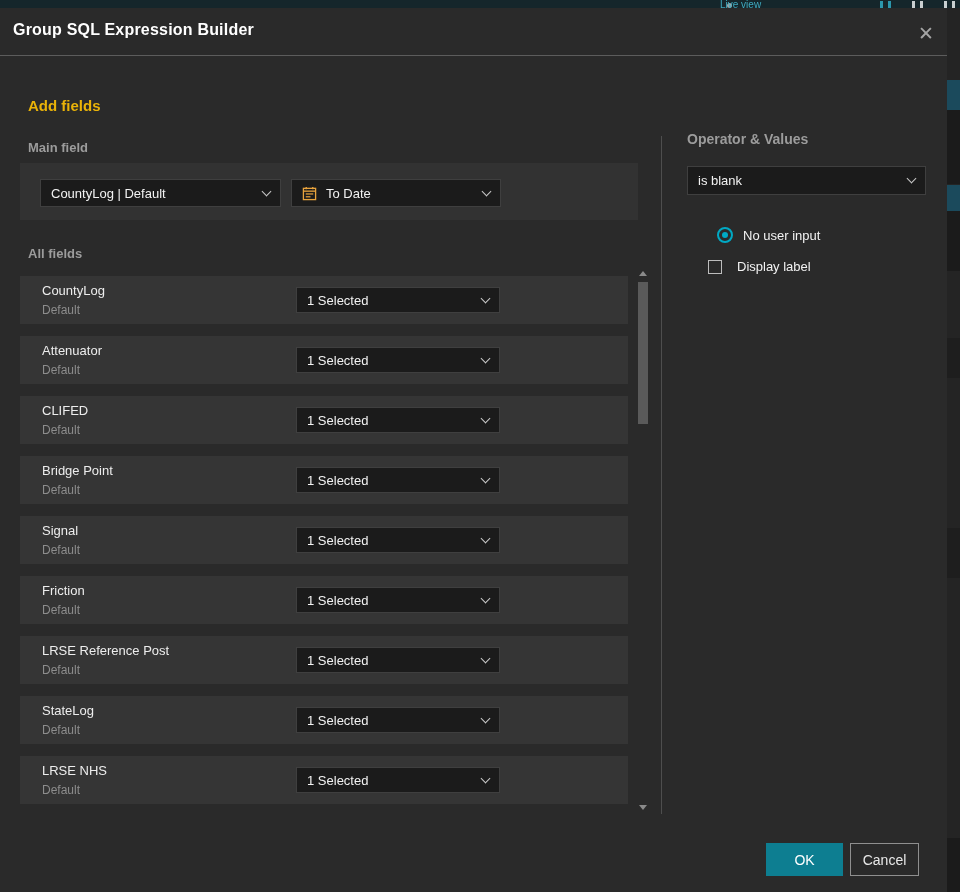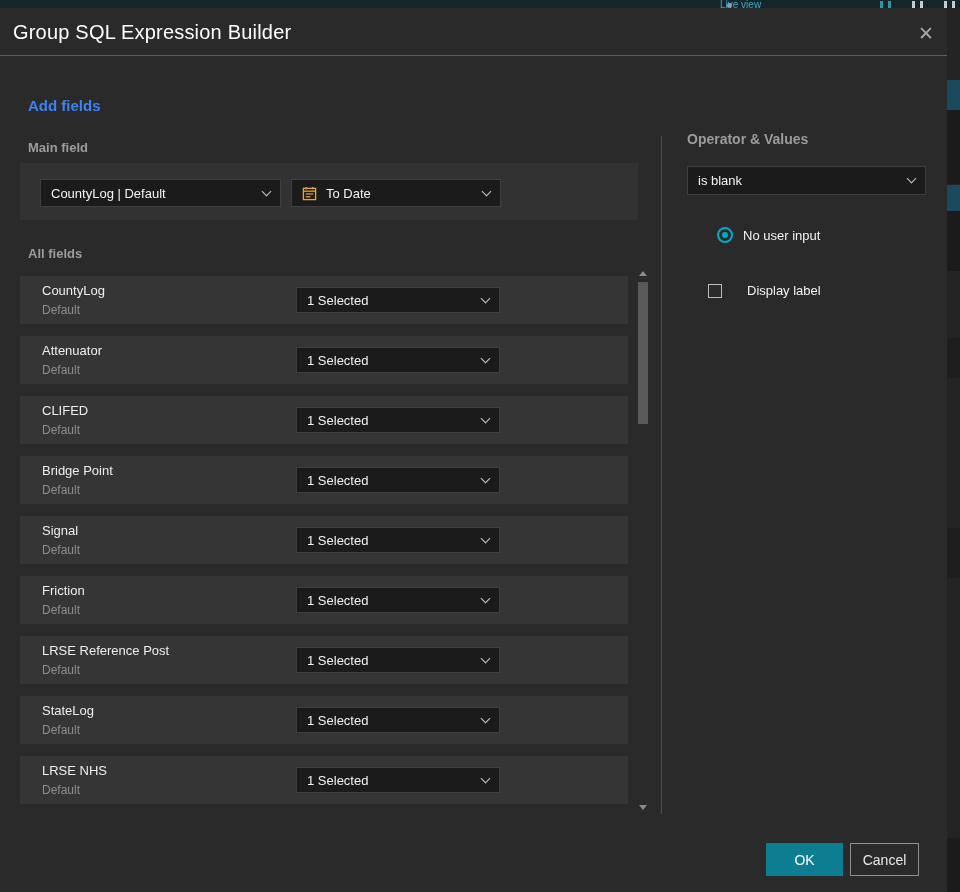--- a/index.html
+++ b/index.html
@@ -38,32 +38,32 @@
     position:absolute;left:0;top:8px;width:947px;height:884px;
     background:var(--dialog-bg);z-index:2;
     color:#eaeaea;
   }
   .titlebar{
     position:absolute;left:0;top:0;width:100%;height:48px;
     border-bottom:1px solid #5c5c5c;
   }
   .dialog-title{
     position:absolute;left:13px;top:13px;
-    font-size:20px;font-weight:400;color:#ffffff;letter-spacing:.2px;
+    font-size:16px;font-weight:700;color:#ffffff;letter-spacing:.2px;
   }
   .close-btn{
     position:absolute;right:6px;top:10px;width:30px;height:30px;
     display:flex;align-items:center;justify-content:center;
     color:#a5a5a5;font-size:19px;cursor:pointer;background:none;border:none;
     font-family:"Liberation Sans",sans-serif;font-weight:300;
   }
 
   .section-heading{
     position:absolute;left:28px;top:89px;
-    font-size:15px;font-weight:700;color:#3b82f6;
+    font-size:15px;font-weight:700;color:#eab308;
   }
   .sub-label{
     font-size:13px;font-weight:700;color:#9c9c9c;
   }
   .main-field-label{position:absolute;left:28px;top:132px;}
   .all-fields-label{position:absolute;left:28px;top:238px;}
   .opval-label{position:absolute;left:687px;top:123px;font-size:14px;}
 
   
   .select{
@@ -117,21 +117,21 @@
   .radio{
     width:16px;height:16px;border-radius:50%;flex:none;
     border:2px solid var(--radio-teal);position:relative;background:var(--dialog-bg);
   }
   .radio::after{
     content:"";position:absolute;left:3px;top:3px;right:3px;bottom:3px;
     border-radius:50%;background:var(--radio-teal);
   }
   .radio-label{font-size:13px;color:#f2f2f2;}
 
-  .checkbox-row{position:absolute;left:708px;top:251px;display:flex;align-items:center;gap:25px;cursor:pointer;margin-top:24px;}
+  .checkbox-row{position:absolute;left:708px;top:251px;display:flex;align-items:center;gap:15px;cursor:pointer;}
   .checkbox{width:14px;height:14px;flex:none;border:1.5px solid #bdbdbd;background:transparent;}
   .checkbox-label{font-size:13px;color:#f2f2f2;}
 
   
   .btn{
     position:absolute;top:835px;height:33px;font-size:14px;cursor:pointer;
     font-family:"Liberation Sans",sans-serif;border-radius:0;
     display:flex;align-items:center;justify-content:center;
   }
   .btn-ok{left:766px;width:77px;background:var(--accent-teal);color:#ffffff;border:1px solid var(--accent-teal);}

